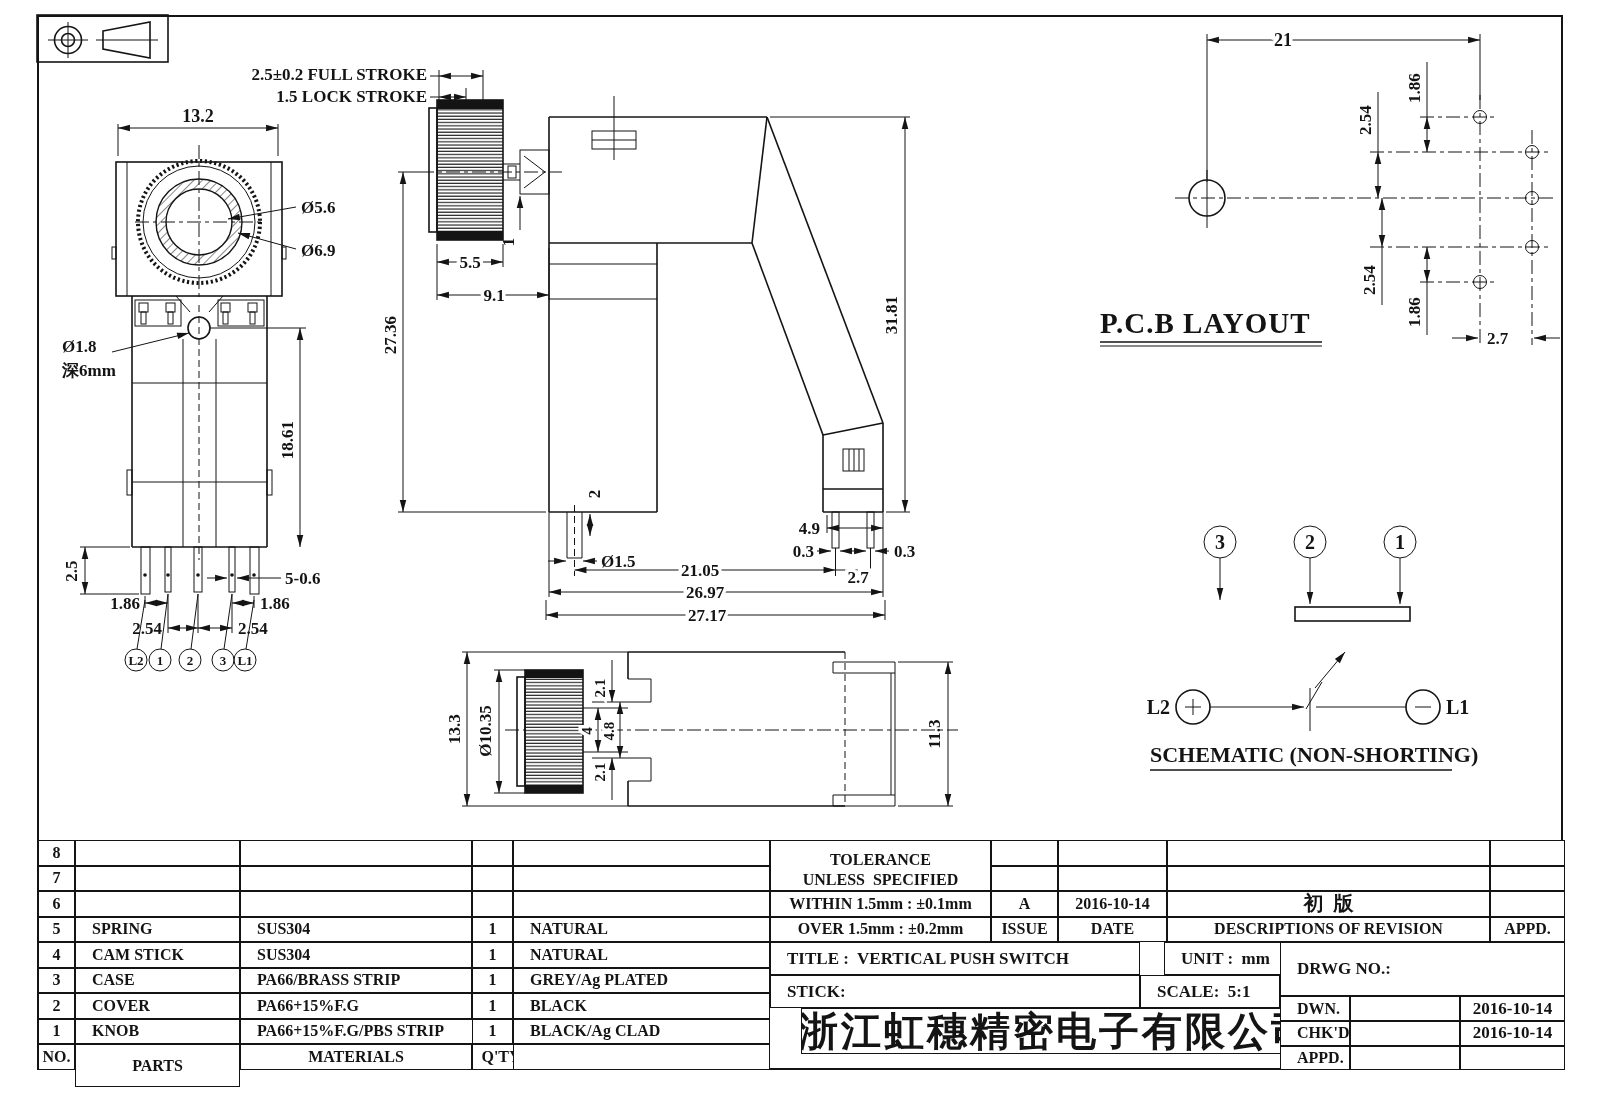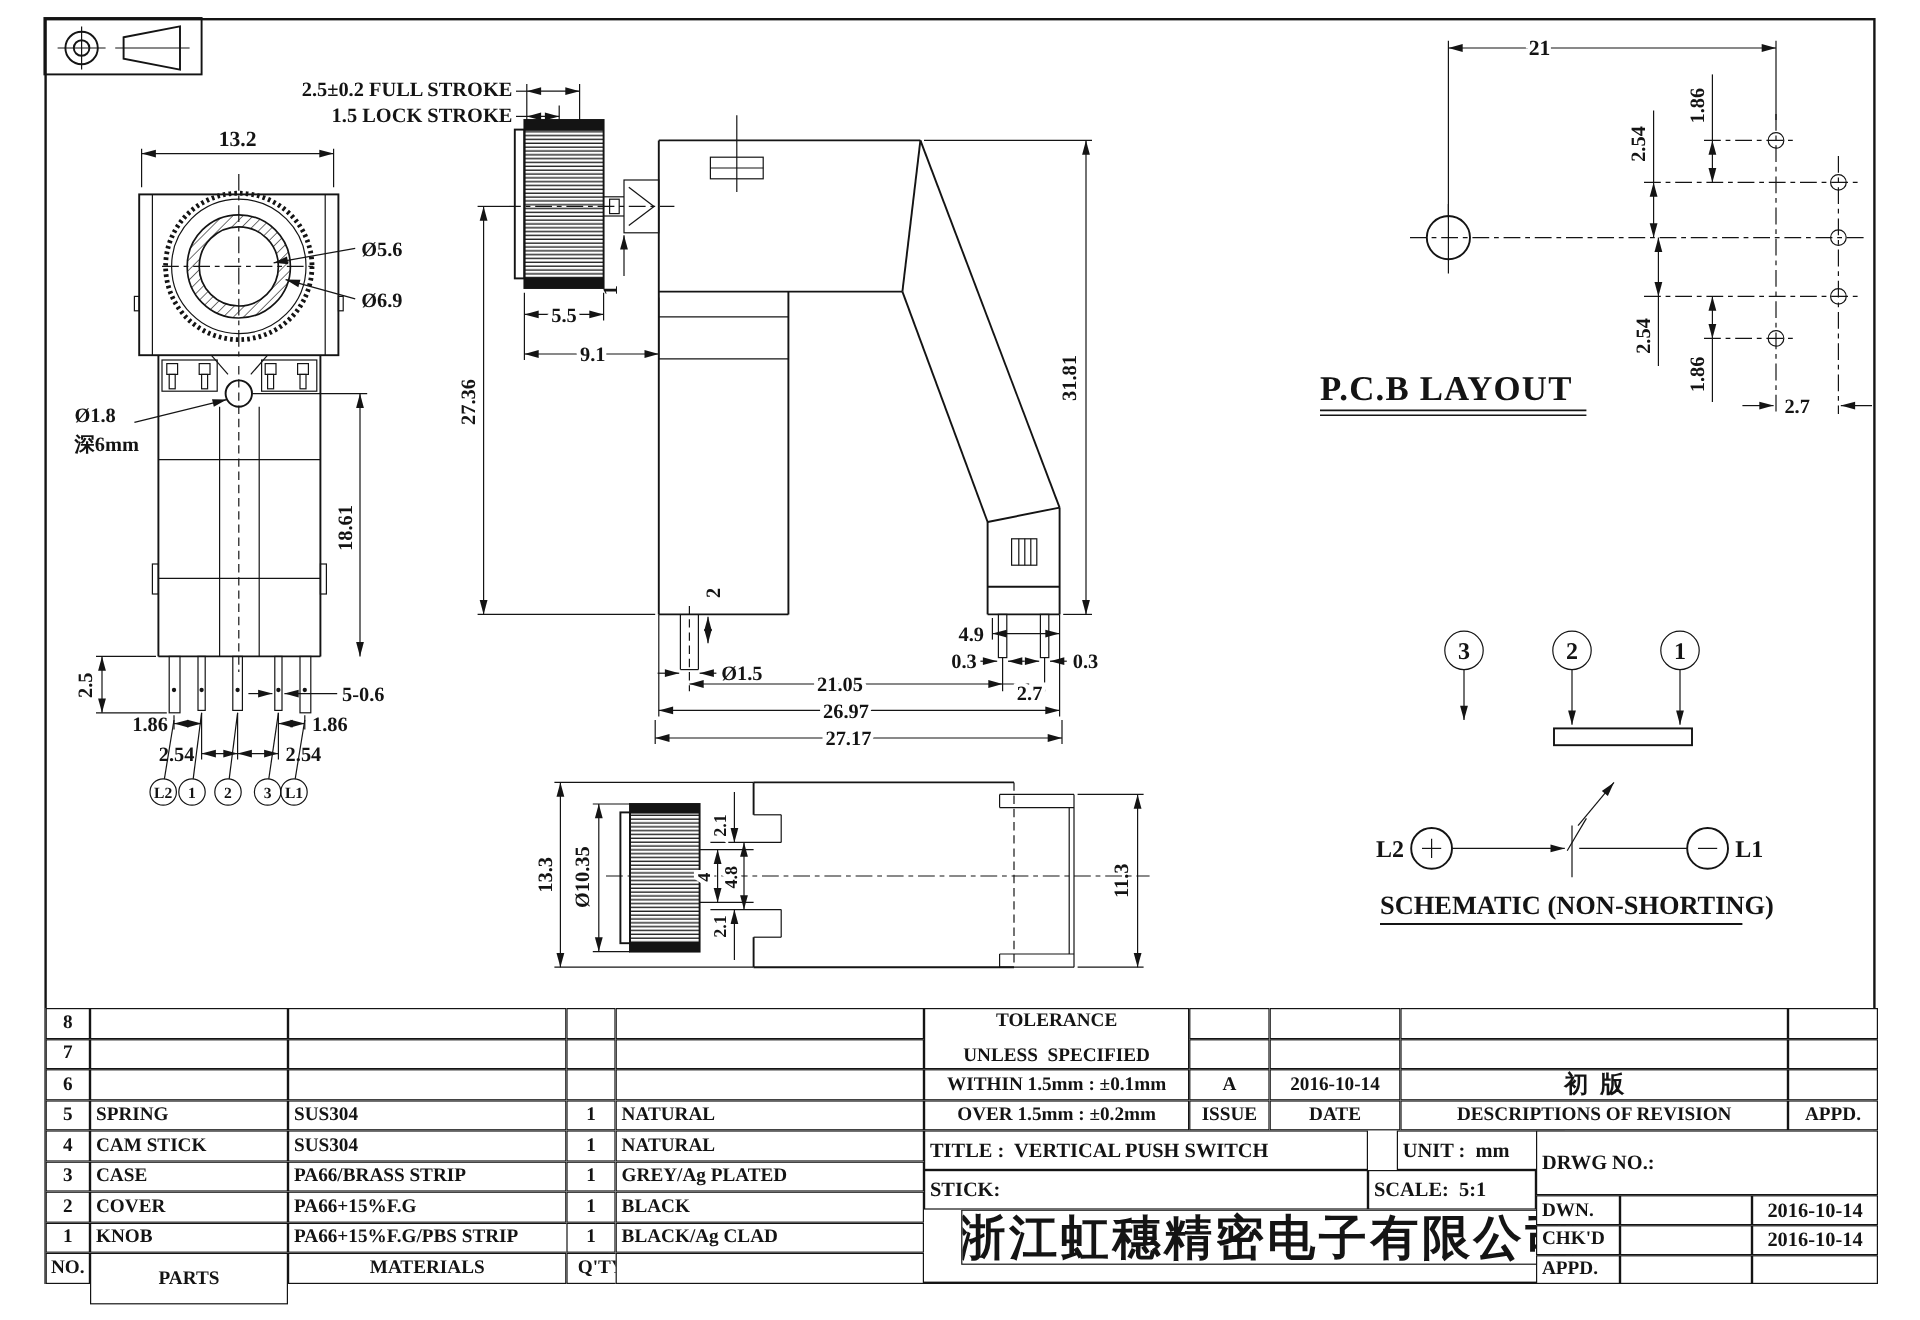--- a/index.html
+++ b/index.html
@@ -10,22 +10,22 @@
   .t18{font-size:18px;} .t15{font-size:15px;} .t13{font-size:13px;}
   .big-title{font-size:29px;letter-spacing:1px;}
   .schem-title{font-size:22px;}
   .halo{paint-order:stroke fill;stroke:#ffffff;stroke-width:7px;}
   .ol{stroke:#141414;stroke-width:1.6;fill:none;}
   .tl{stroke:#141414;stroke-width:1;fill:none;}
   .cl{stroke:#141414;stroke-width:1;fill:none;stroke-dasharray:14 4 4 4;}
   .hid{stroke:#141414;stroke-width:1;fill:none;stroke-dasharray:7 4;}
   .cell{position:absolute;border:1.5px solid #141414;box-sizing:border-box;background:#fff;display:flex;align-items:center;white-space:pre;font-weight:bold;font-size:16px;overflow:hidden;}
   .c-center{justify-content:center;text-align:center;}
-  .c-left{padding-left:4px;}
-  .c-col{flex-direction:column;justify-content:space-between;line-height:1.25;}
+  .c-left{padding-left:16px;}
+  .c-col{flex-direction:column;justify-content:flex-end;line-height:1.25;}
   .t17{font-size:17px;} .t20{font-size:20px;}
   .company{font-size:40px;letter-spacing:3px;justify-content:center;}
 </style>
 </head>
 <body>
 
 <div id="sheet-border"></div>
 
 <svg width="1600" height="840" viewBox="0 0 1600 840">
   <defs>

